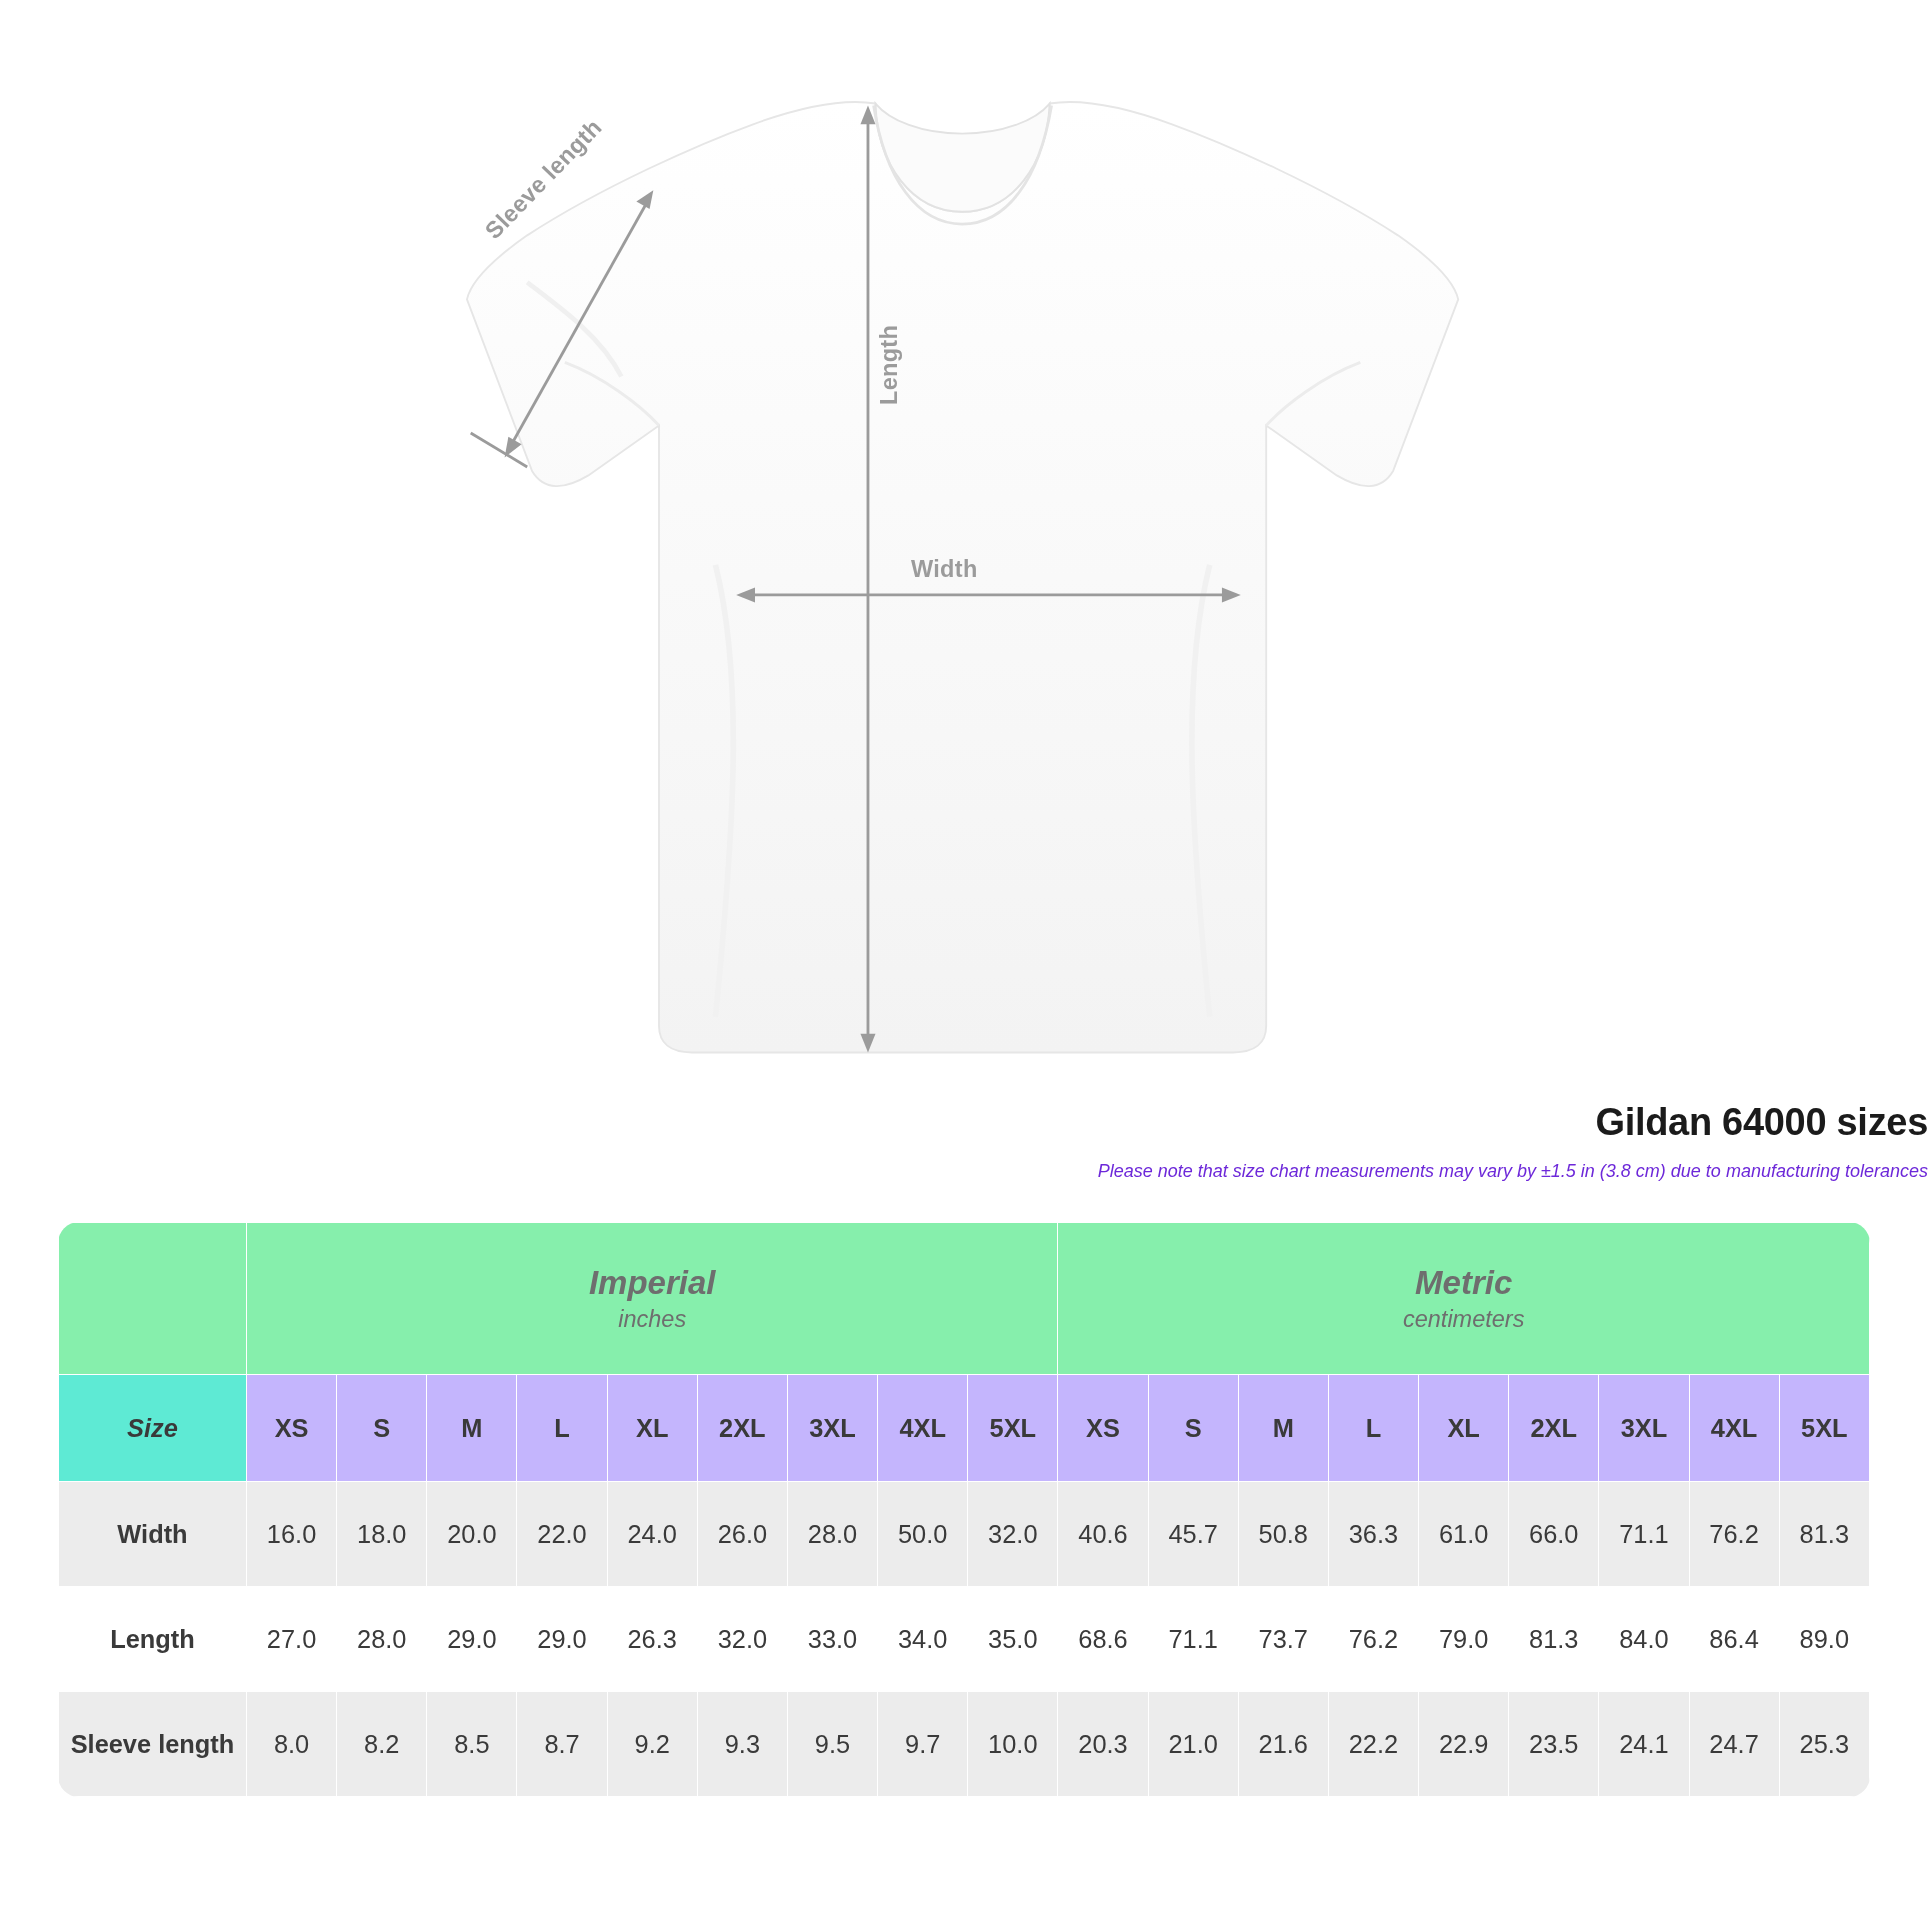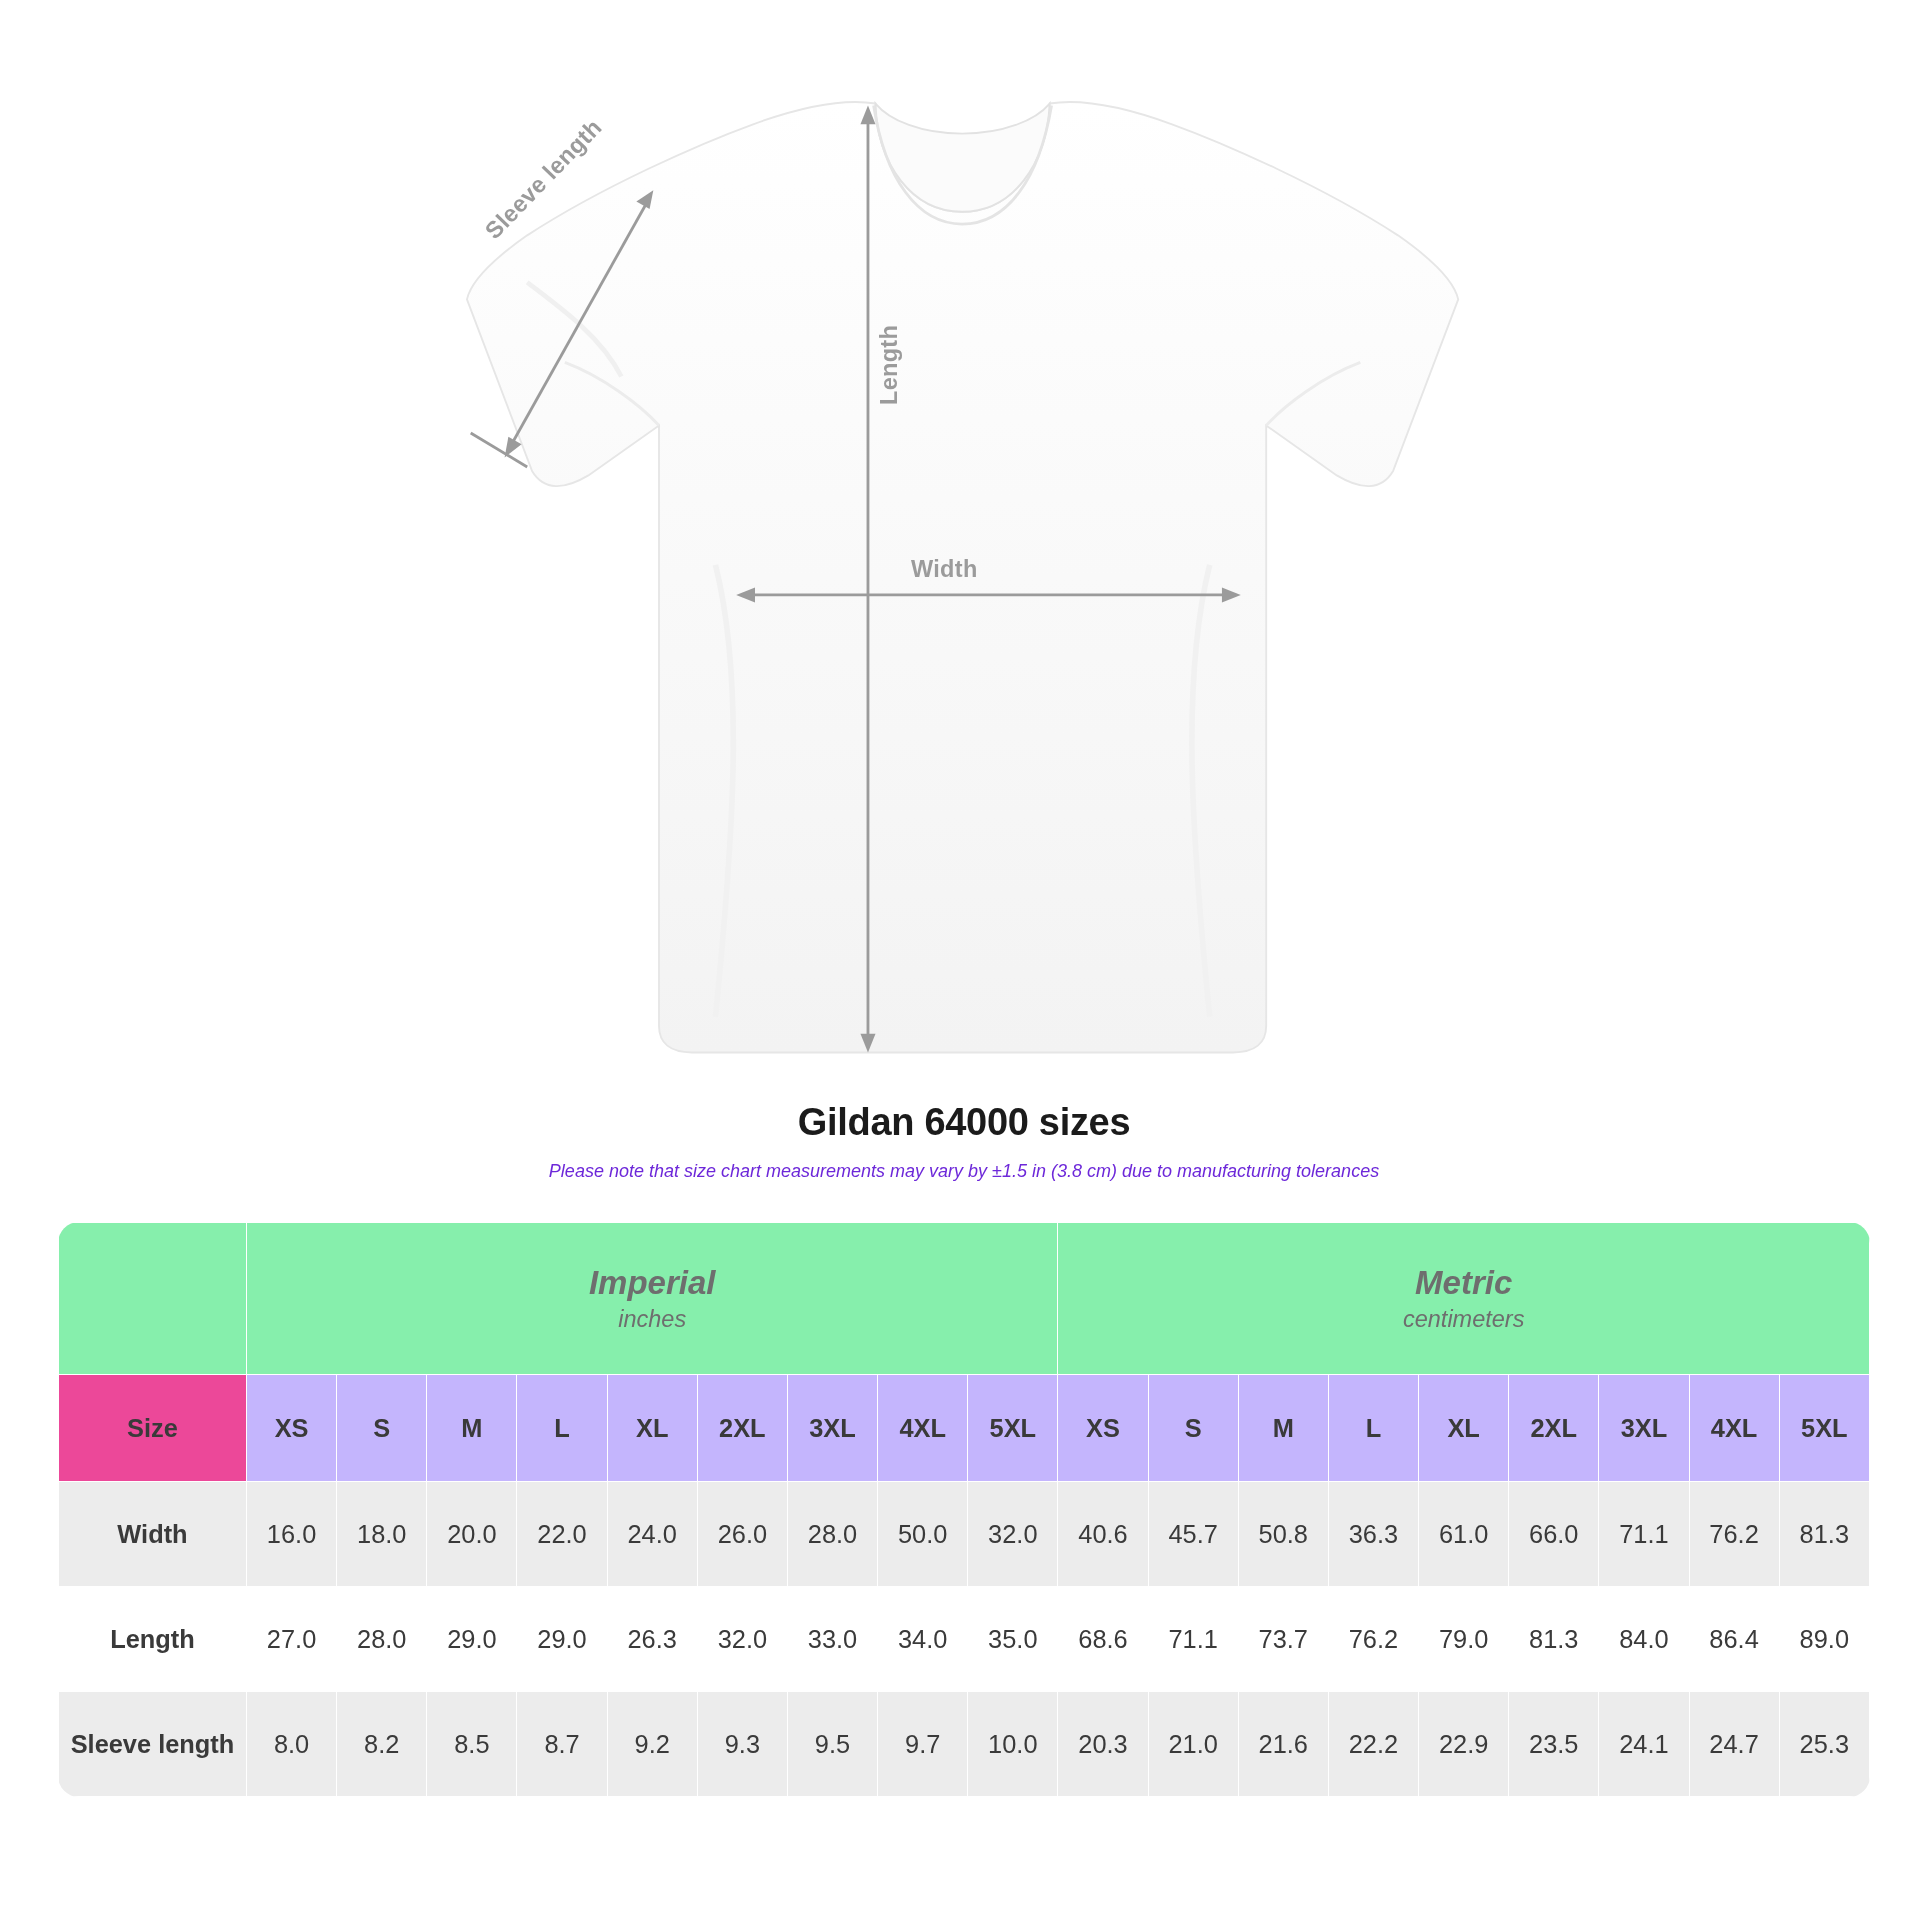--- a/index.html
+++ b/index.html
@@ -53,21 +53,21 @@
   .label-sleeve {
     left: 480px;
     top: 226px;
     transform: rotate(-46deg);
     transform-origin: left top;
     white-space: nowrap;
   }
 
   
   .titles {
-    text-align: center;
+    text-align: right;
     margin-top: 9.4px;
   }
   .chart-title {
     font-size: 38px;
     font-weight: bold;
     color: #1b1b1b;
     letter-spacing: -0.3px;
   }
   .chart-note {
     margin-top: 17px;
@@ -114,21 +114,22 @@
     margin-top: 4px;
   }
   .head-row td {
     background: #c4b5fd;
     height: 104px;
     font-weight: bold;
     color: #555555;
     font-size: 26px;
   }
   .head-row td.rowlabel {
-    background: #ec4899;
+    background: #5eead4;
+    font-style: italic;
   }
   tr.band-grey td {
     background: #ececec;
     height: 102px;
   }
   tr.band-white td {
     background: #ffffff;
     height: 102px;
   }
   td.rowlabel {

